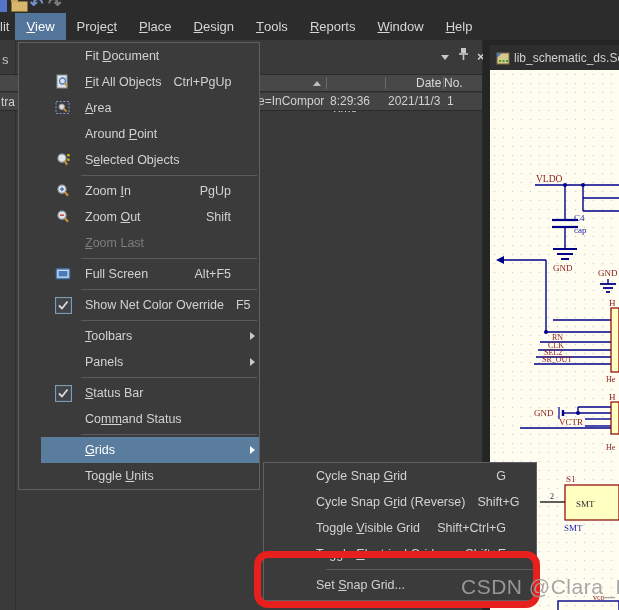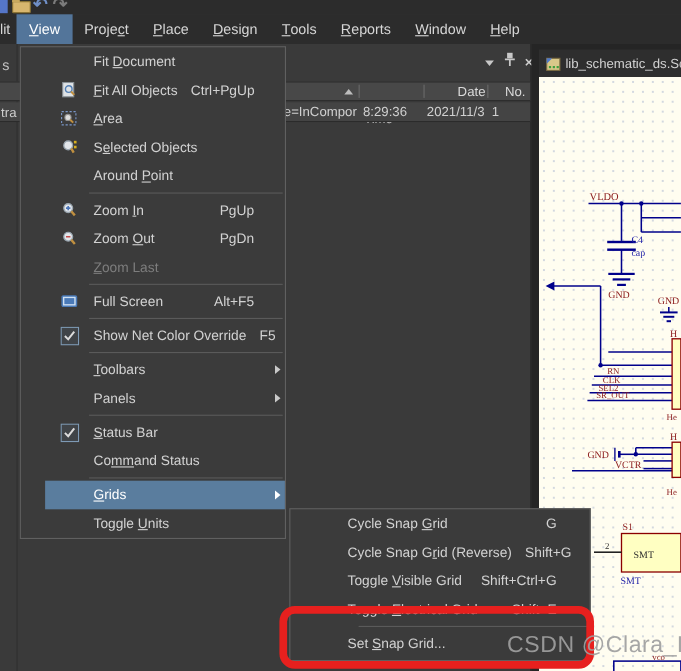--- a/index.html
+++ b/index.html
@@ -98,21 +98,21 @@
             <line x1="2" y1="7" x2="11" y2="7" stroke="#c8c8c8" stroke-width="1.6"></line>
             <line x1="6.5" y1="7.5" x2="6.5" y2="13" stroke="#c8c8c8" stroke-width="1.6"></line>
           </svg>
       </span>
       <span class="close-x">×</span>
     </div>
     <div class="grid-header" id="msg-header">
         <span class="sort-up" style="left: 313px;"></span>
         <span class="hcell" style="left: 331px; margin-top: 25px;">Time</span>
         <span class="hcell" style="left: 390px; margin-left: 26px;">Date</span>
-        <span class="hcell" style="left: 459px;">No.</span>
+        <span class="hcell" style="left: 444px;">No.</span>
         <span class="hsep" style="left: 326px;"></span>
         <span class="hsep" style="left: 385px;"></span>
         <span class="hsep" style="left: 443px;"></span>
       </div>
     <div class="grid-row" id="msg-row">
         <span class="rcell" style="left: 258px;">e=InCompor</span>
         <span class="rcell" style="left: 330px;">8:29:36</span>
         <span class="rcell" style="left: 388px;">2021/11/3</span>
         <span class="rcell" style="left: 447px;">1</span>
       </div>
@@ -231,38 +231,38 @@
             <rect x="1" y="1.5" width="13" height="12" fill="none" stroke="#7b98c9" stroke-dasharray="2 1.6"></rect>
             <circle cx="6.8" cy="6.8" r="2.8" fill="#dcdcdc" stroke="#909090"></circle>
             <line x1="8.8" y1="8.8" x2="11.5" y2="11.5" stroke="#c09040" stroke-width="1.8"></line>
           </svg>
         </span>
         <span class="mi-label"><u>A</u>rea</span>
         <span class="mi-shortcut"></span>
         <span class="mi-arrow hiddenA"></span>
       </div>
       <div class="menu-item">
+        <span class="mi-icon"></span>
+        <span class="mi-label">Around <u>P</u>oint</span>
+        <span class="mi-shortcut"></span>
+        <span class="mi-arrow hiddenA"></span>
+      </div>
+      <div class="menu-item">
         <span class="mi-icon">
           <svg width="17" height="16" viewBox="0 0 17 16">
             <circle cx="7" cy="6.2" r="4" fill="#e2e6ea" stroke="#9aa6b0" stroke-width="1.2"></circle>
             <rect x="12.2" y="2" width="2.4" height="2.4" fill="#d8b020"></rect>
             <rect x="12.2" y="6.5" width="2.4" height="2.4" fill="#d8b020"></rect>
             <line x1="9.8" y1="9" x2="12" y2="12.8" stroke="#c09040" stroke-width="2.2"></line>
           </svg>
         </span>
         <span class="mi-label">S<u>e</u>lected Objects</span>
         <span class="mi-shortcut"></span>
         <span class="mi-arrow hiddenA"></span>
       </div>
-      <div class="menu-item">
-        <span class="mi-icon"></span>
-        <span class="mi-label">Around <u>P</u>oint</span>
-        <span class="mi-shortcut"></span>
-        <span class="mi-arrow hiddenA"></span>
-      </div>
       <div class="menu-sep"></div>
       <div class="menu-item">
         <span class="mi-icon">
           <svg width="17" height="16" viewBox="0 0 17 16">
             <circle cx="7" cy="6.2" r="4" fill="#e2e6ea" stroke="#9aa6b0" stroke-width="1.2"></circle>
             <line x1="7" y1="4.2" x2="7" y2="8.2" stroke="#4a74b8" stroke-width="1.5"></line>
             <line x1="5" y1="6.2" x2="9" y2="6.2" stroke="#4a74b8" stroke-width="1.5"></line>
             <line x1="9.8" y1="9" x2="13" y2="12.8" stroke="#c09040" stroke-width="2.2"></line>
           </svg>
         </span>
@@ -272,21 +272,21 @@
       </div>
       <div class="menu-item">
         <span class="mi-icon">
           <svg width="17" height="16" viewBox="0 0 17 16">
             <circle cx="7" cy="6.2" r="4" fill="#e2e6ea" stroke="#9aa6b0" stroke-width="1.2"></circle>
             <line x1="5" y1="6.2" x2="9" y2="6.2" stroke="#c14b4b" stroke-width="1.5"></line>
             <line x1="9.8" y1="9" x2="13" y2="12.8" stroke="#c09040" stroke-width="2.2"></line>
           </svg>
         </span>
         <span class="mi-label">Zoom <u>O</u>ut</span>
-        <span class="mi-shortcut">PgDn</span>
+        <span class="mi-shortcut">Shift</span>
         <span class="mi-arrow hiddenA"></span>
       </div>
       <div class="menu-item disabled">
         <span class="mi-icon"></span>
         <span class="mi-label"><u>Z</u>oom Last</span>
         <span class="mi-shortcut"></span>
         <span class="mi-arrow hiddenA"></span>
       </div>
       <div class="menu-sep"></div>
       <div class="menu-item">

